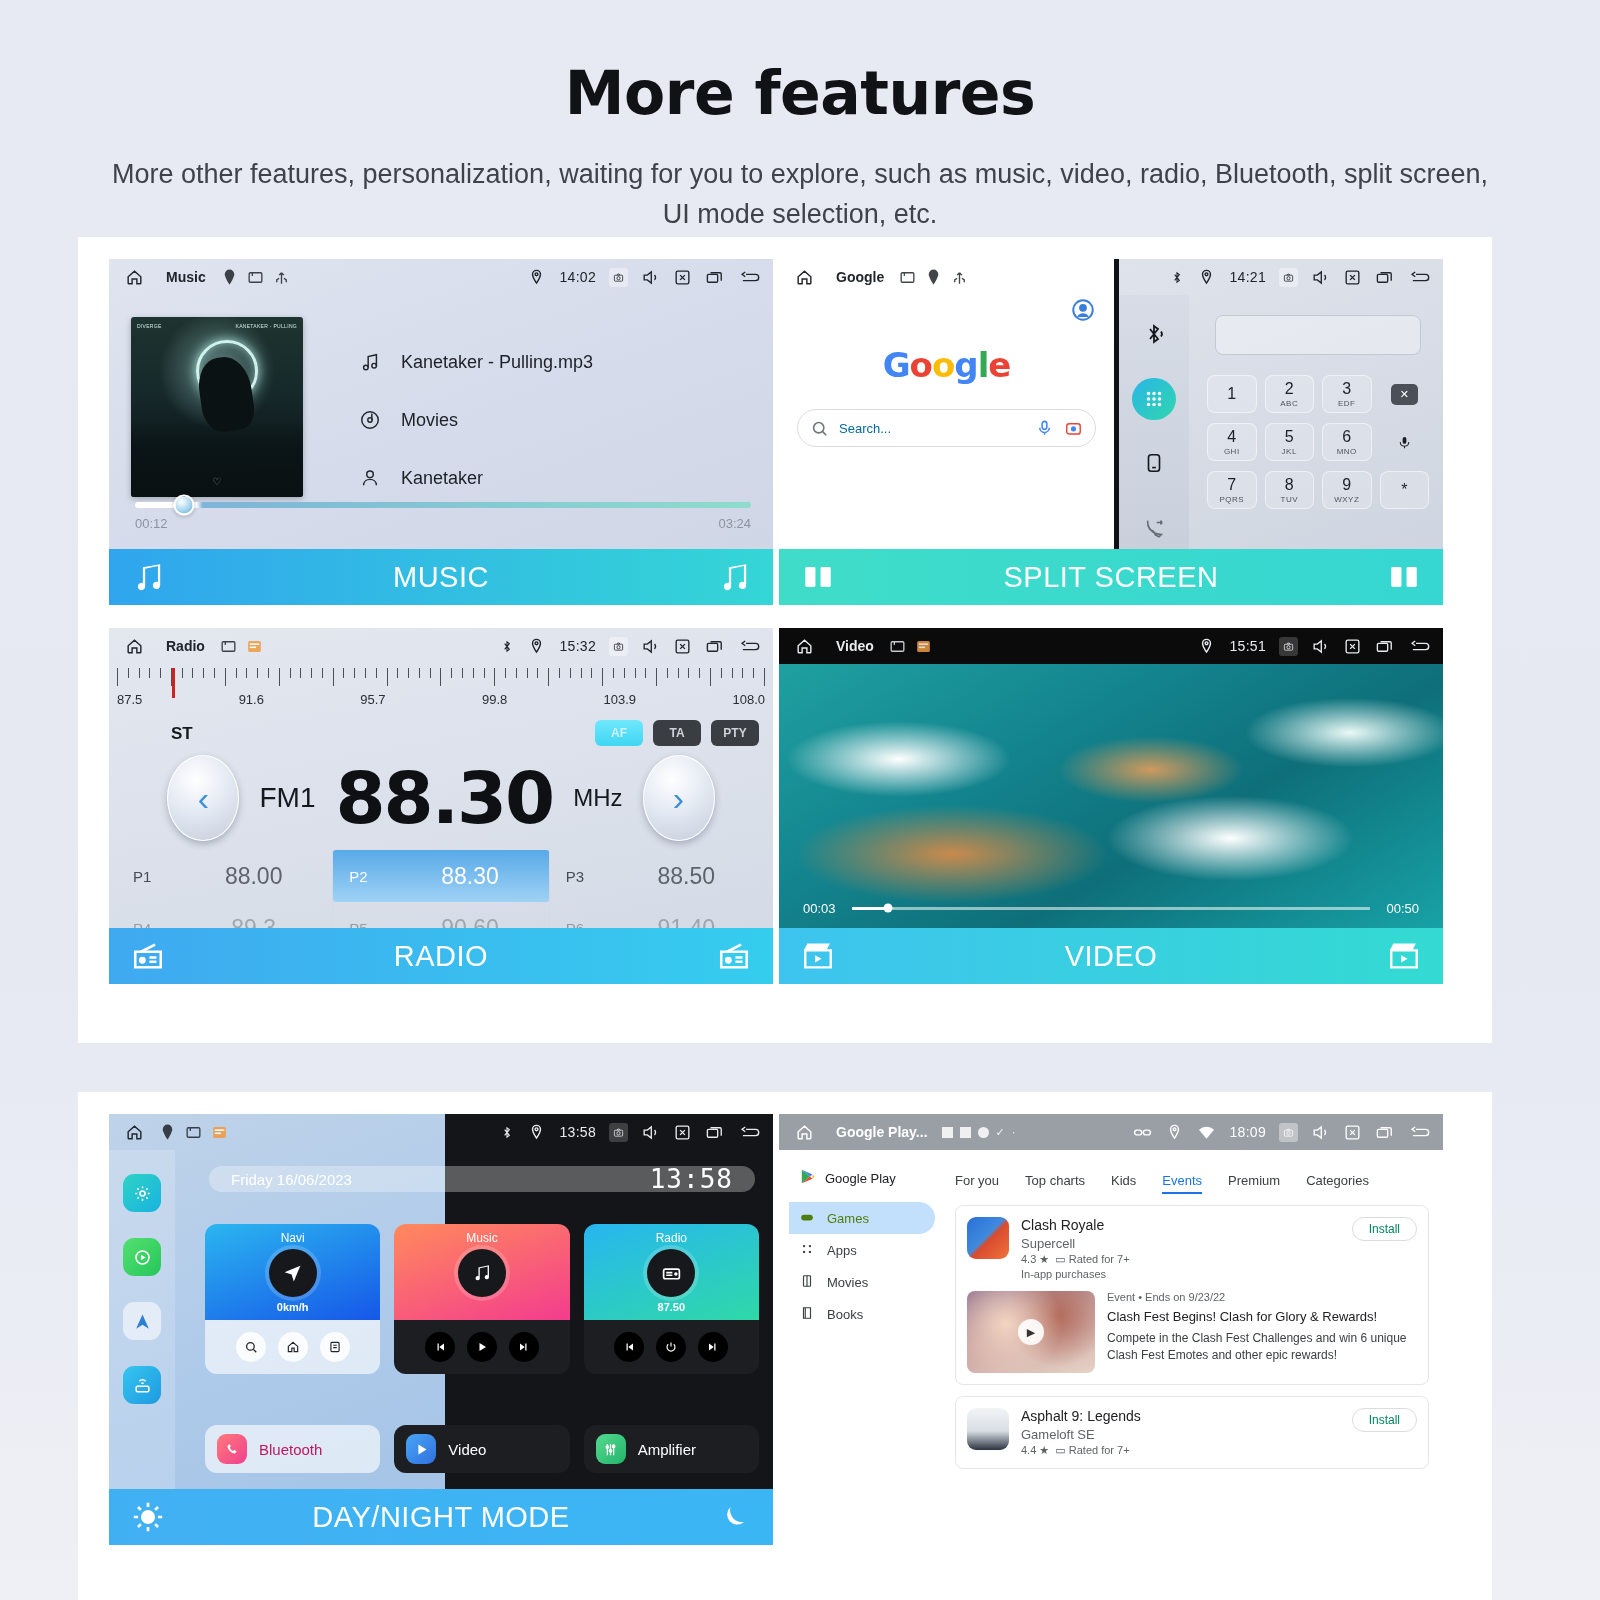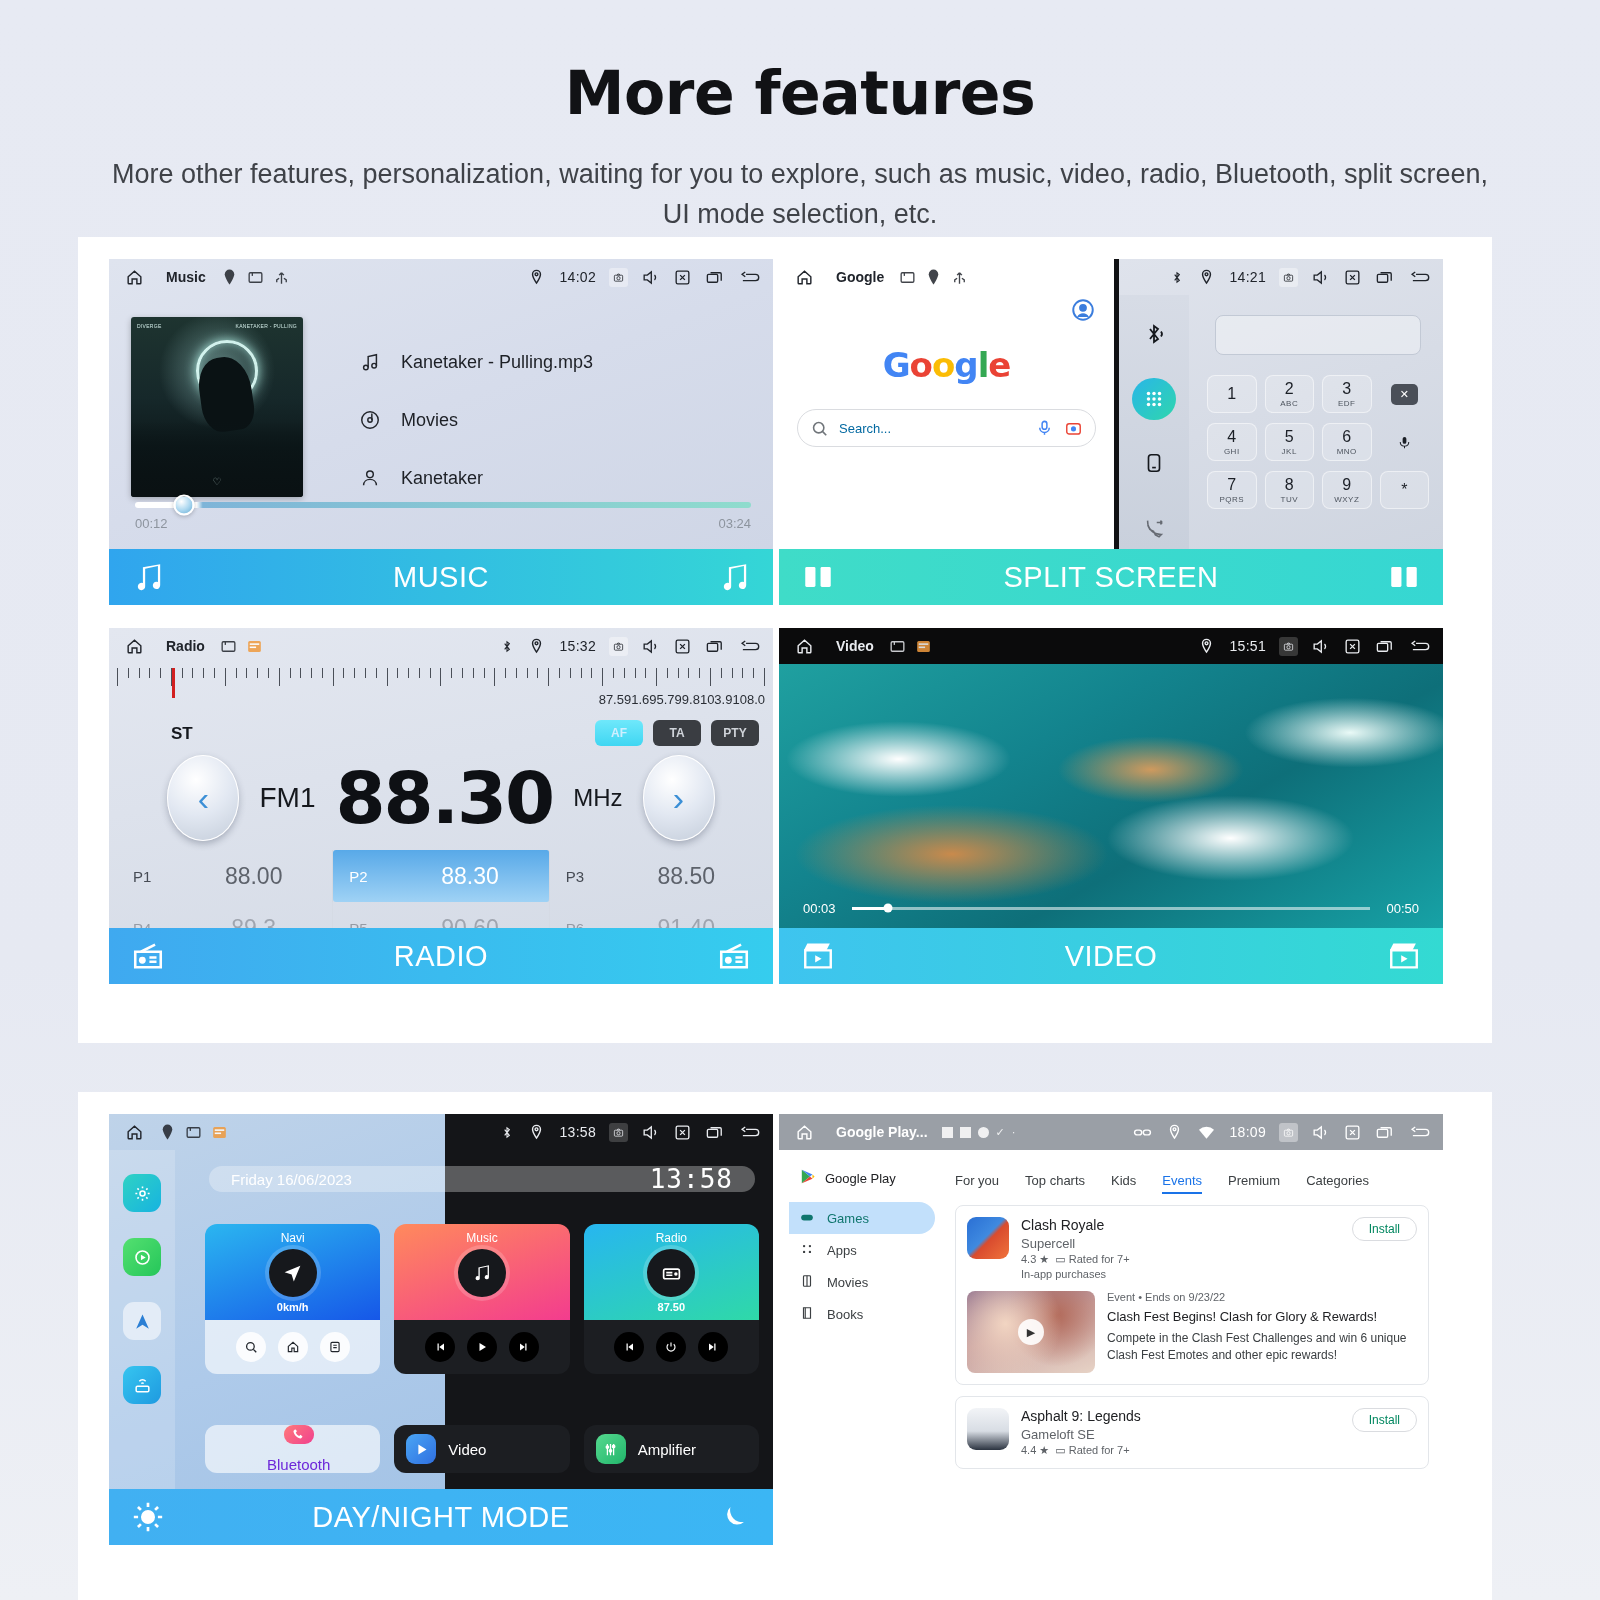--- a/index.html
+++ b/index.html
@@ -164,21 +164,21 @@
 
   
   .radio-screen { background: linear-gradient(170deg,#e3e7f0 0%,#dde2ec 45%,#d5dbe6 100%); }
   .freq-scale { position:absolute; left:0; right:0; top:40px; height:52px; }
   .ticks { position:absolute; left:8px; right:8px; top:0; height:22px;
     display:flex; justify-content:space-between; align-items:flex-start; }
   .tick { width:1px; background:#4a4f58; }
   .tick.major { height:18px; } .tick.minor { height:10px; }
   .needle { position:absolute; left:9.5%; top:0; width:3px; height:30px; background:#d21f1f; }
   .scale-labels { position:absolute; left:8px; right:8px; top:24px; display:flex;
-    justify-content:flex-end; font-size:13px; color:#2a2e35; }
+    justify-content:space-between; font-size:13px; color:#2a2e35; }
   .st-label { position:absolute; left:62px; top:96px; font-size:17px; font-weight:700; color:#15181d; }
   .rds { position:absolute; right:14px; top:92px; display:flex; gap:10px; }
   .rds-btn { width:48px; height:26px; border-radius:6px; display:flex;
     align-items:center; justify-content:center; font-size:12px; font-weight:700; }
   .rds-btn.on { background: linear-gradient(180deg,#6fe8fb,#3fd6f2); color:#cfefff; }
   .rds-btn.off { background:#3a3d42; color:#cfd3d9; }
 
   .tuner-row { position:absolute; left:0; right:0; top:120px; height:100px;
     display:flex; align-items:center; justify-content:center; gap: 20px; }
   .tune-btn { width:72px; height:86px; border-radius:50%;
@@ -257,38 +257,38 @@
   .tile-ctl.light { background: rgba(255,255,255,.62); }
   .tile-ctl.dark  { background: #1c1e22; }
   .ctl-b { width:30px; height:30px; border-radius:50%;
     display:flex; align-items:center; justify-content:center; font-size:13px; }
   .tile-ctl.light .ctl-b { background: rgba(255,255,255,.85); color:#22262c; }
   .tile-ctl.dark .ctl-b { background:#000; color:#fff; }
 
   .dn-bottom { position:absolute; left:96px; right:14px; bottom:16px; display:flex; gap:14px; }
   .bt-item { flex:1; height:48px; border-radius:12px;
     display:flex; align-items:center; gap:12px; padding-left:12px; font-size:15px; }
-  .bt-light { background: rgba(255,255,255,.62); color:#6d28d9;flex-direction:column; }
+  .bt-light { background: rgba(255,255,255,.62); color:#be185d; }
   .bt-dark { background:#1c1e22; color:#fff; }
   .bt-ico { width:30px; height:30px; border-radius:9px;
     display:flex; align-items:center; justify-content:center; color:#fff; font-size:15px; }
   .bi-bt { background: linear-gradient(135deg,#ff7a7a,#f0408f); }
   .bi-vd { background: linear-gradient(135deg,#4aa6f5,#2f6fe0); }
   .bi-amp { background: linear-gradient(135deg,#55d98f,#22b56b); }
 
   
   .gp-screen { background:#fff; }
   .gp-body { position:absolute; left:0; right:0; top:36px; bottom:0; display:flex; }
   .gp-side { width:170px; padding:12px 0 0 10px; }
   .gp-brand { display:flex; align-items:center; gap:9px; font-size:13px; color:#202124;
     padding:6px 10px; }
   .gp-nav { margin-top:8px; }
   .gp-nav-item { display:flex; align-items:center; gap:13px; font-size:13px; color:#3c4043;
     height:32px; padding-left:11px; border-radius:0 16px 16px 0; margin-right:14px; }
-  .gp-nav-item.active { background:#c2e0fb; color:#0f766e; }
+  .gp-nav-item.active { background:#c2e0fb; color:#4d7c0f; }
   .gp-main { flex:1; padding:10px 14px 0 6px; }
   .gp-searchbar { height:32px; border-radius:16px; background:#eef1f6;
     display:flex; align-items:center; gap:10px; padding:0 14px; font-size:13px; color:#5f6368; }
   .gp-top { display:flex; align-items:center; gap:14px; }
   .gp-bell { width:18px; height:18px; color:#5f6368; }
   .gp-acct { width:20px; height:20px; border-radius:50%;
     background: conic-gradient(#ea4335,#fbbc05,#34a853,#4285f4,#ea4335); }
   .gp-tabs { display:flex; gap:26px; margin-top:13px; font-size:13px; color:#3c4043; }
   .gp-tab.active { color:#1a73e8; border-bottom:2px solid #1a73e8; padding-bottom:4px; }
   .gp-card { margin-top:11px; border:1px solid #e3e6ea; border-radius:8px; padding:11px; }

